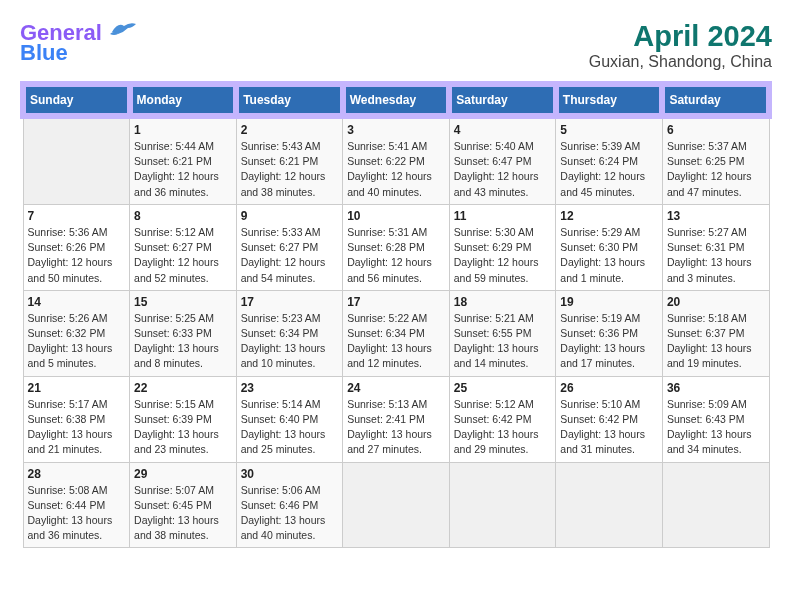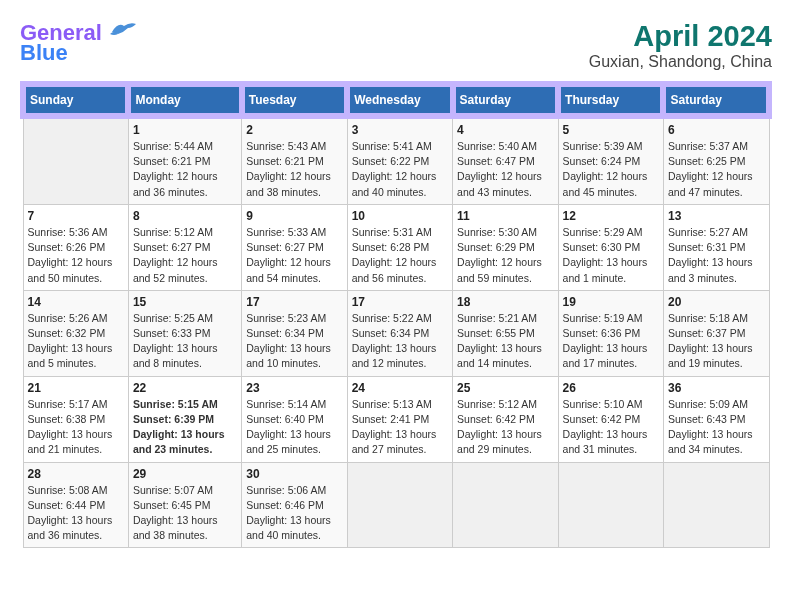--- a/index.html
+++ b/index.html
@@ -258,21 +258,21 @@
       <tr>
         <td>
           <div class="day-num">21</div>
           <div class="day-info" style="white-space: pre-line;">Sunrise: 5:17 AM
 Sunset: 6:38 PM
 Daylight: 13 hours
 and 21 minutes.</div>
         </td>
         <td>
           <div class="day-num">22</div>
-          <div class="day-info" style="white-space: pre-line; font-weight: bold;">Sunrise: 5:15 AM
+          <div class="day-info" style="white-space: pre-line;">Sunrise: 5:15 AM
 Sunset: 6:39 PM
 Daylight: 13 hours
 and 23 minutes.</div>
         </td>
         <td>
           <div class="day-num">23</div>
           <div class="day-info" style="white-space: pre-line;">Sunrise: 5:14 AM
 Sunset: 6:40 PM
 Daylight: 13 hours
 and 25 minutes.</div>

